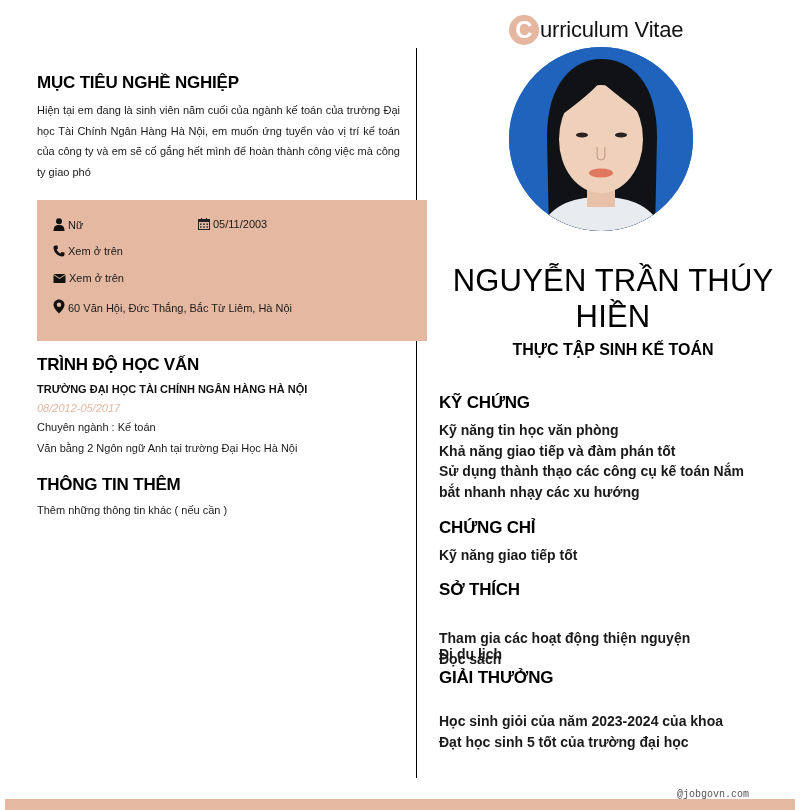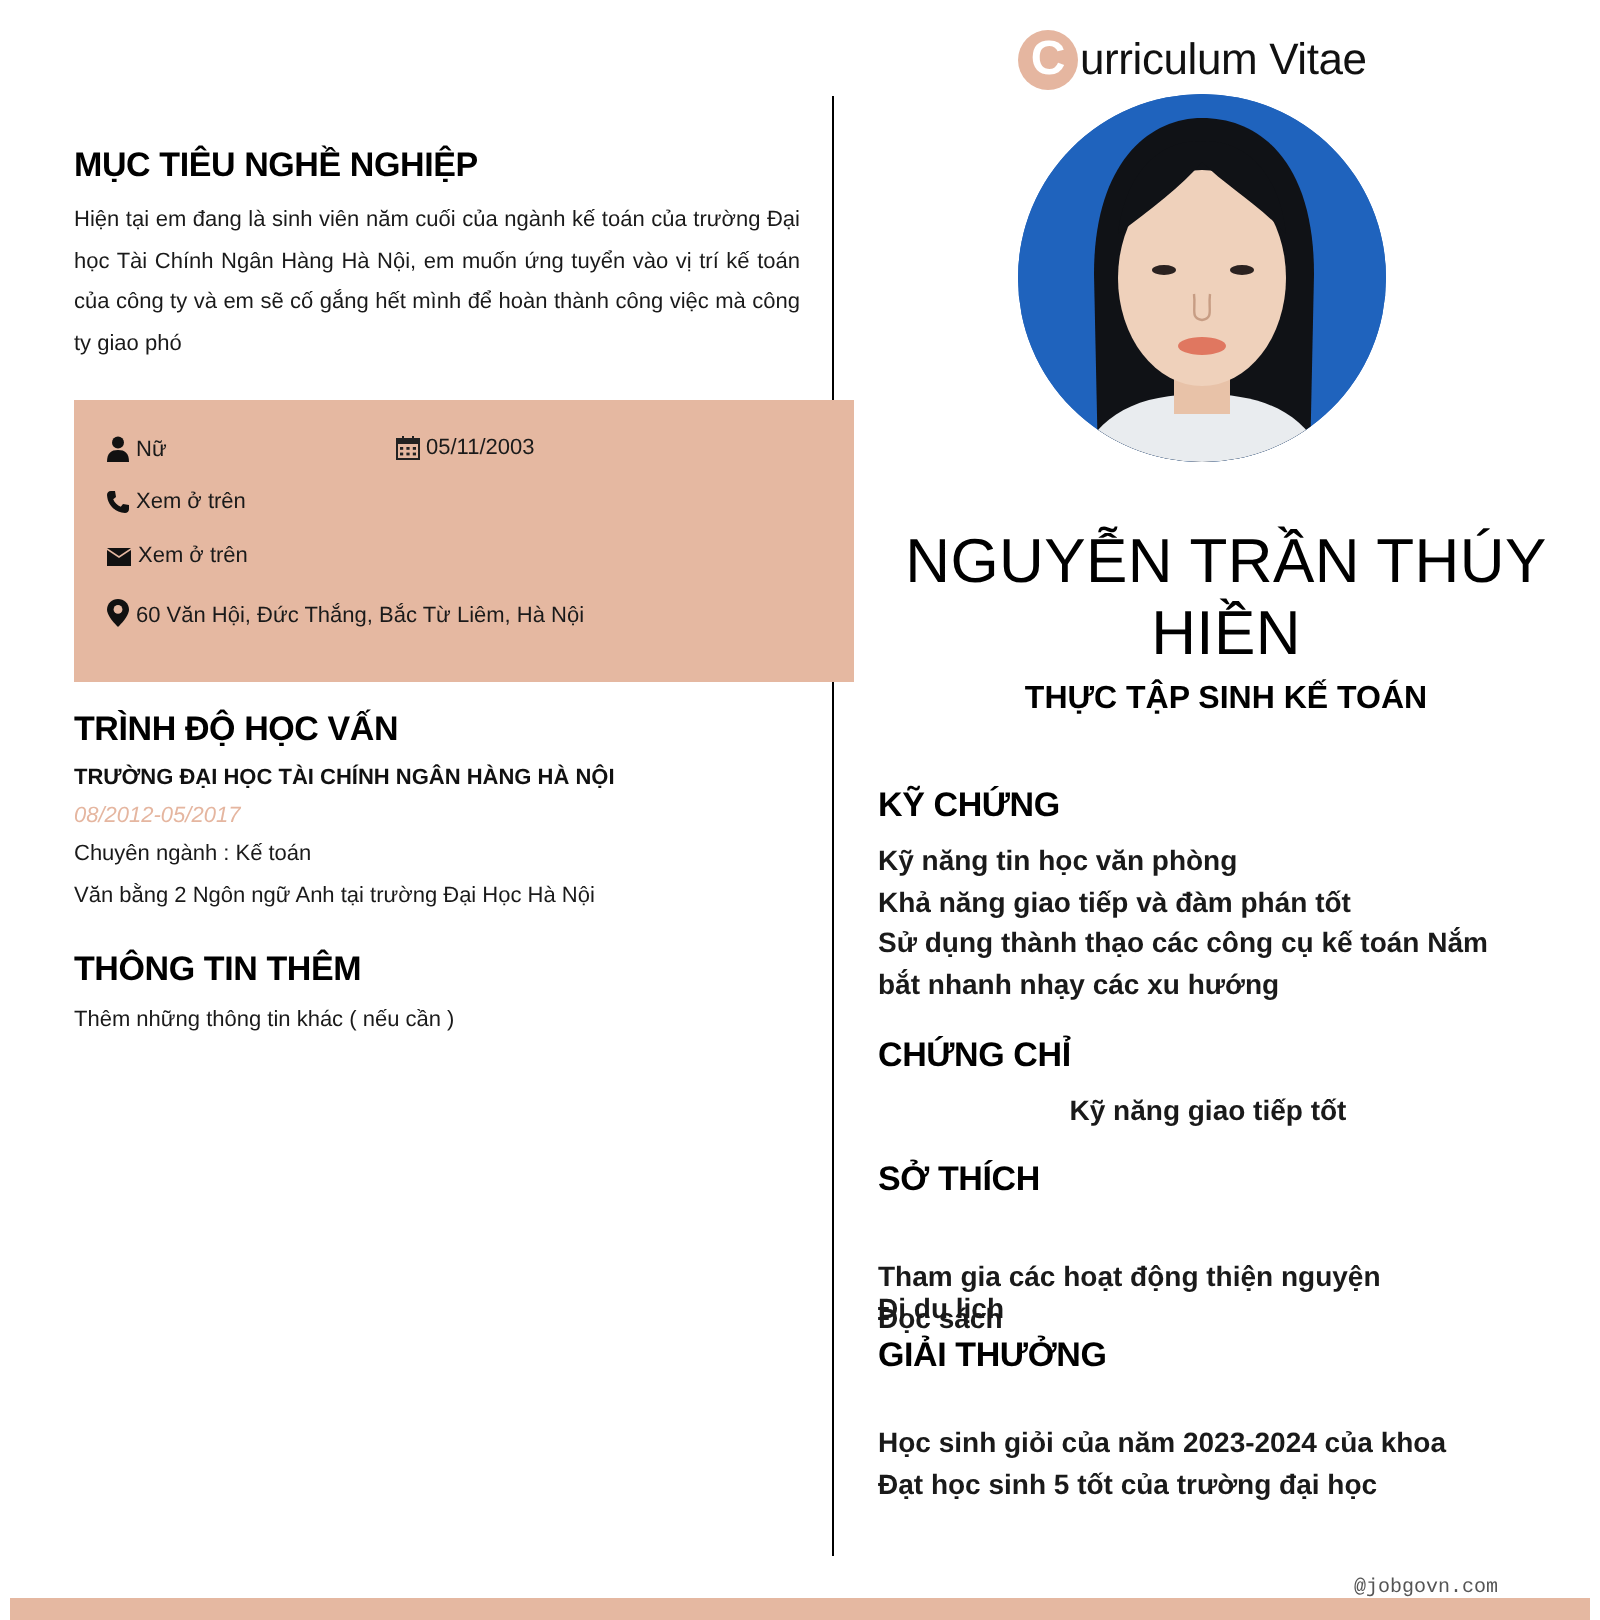--- a/index.html
+++ b/index.html
@@ -145,21 +145,21 @@
 
   <div class="name">NGUYỄN TRẦN THÚY HIỀN</div>
   <div class="job-title">THỰC TẬP SINH KẾ TOÁN</div>
 
   <div class="h2 r-title" style="top:393px;">KỸ CHỨNG</div>
   <div class="r-item" style="top:420px;">Kỹ năng tin học văn phòng</div>
   <div class="r-item" style="top:441px;">Khả năng giao tiếp và đàm phán tốt</div>
   <div class="r-item" style="top:461px; width:320px;">Sử dụng thành thạo các công cụ kế toán Nắm bắt nhanh nhạy các xu hướng</div>
 
   <div class="h2 r-title" style="top:518px;">CHỨNG CHỈ</div>
-  <div class="r-item" style="top:545px;text-align:center;">Kỹ năng giao tiếp tốt</div>
+  <div class="r-item" style="top:545px;">Kỹ năng giao tiếp tốt</div>
 
   <div class="h2 r-title" style="top:580px;">SỞ THÍCH</div>
   <div class="r-item" style="top:607px;margin-top:37px;">Đi du lịch</div>
   <div class="r-item" style="top:628px;">Tham gia các hoạt động thiện nguyện</div>
   <div class="r-item" style="top:649px;">Đọc sách</div>
 
   <div class="h2 r-title" style="top:668px;text-align:center;">GIẢI THƯỞNG</div>
   <div class="r-item" style="top:711px;">Học sinh giỏi của năm 2023-2024 của khoa</div>
   <div class="r-item" style="top:732px;">Đạt học sinh 5 tốt của trường đại học</div>
 

